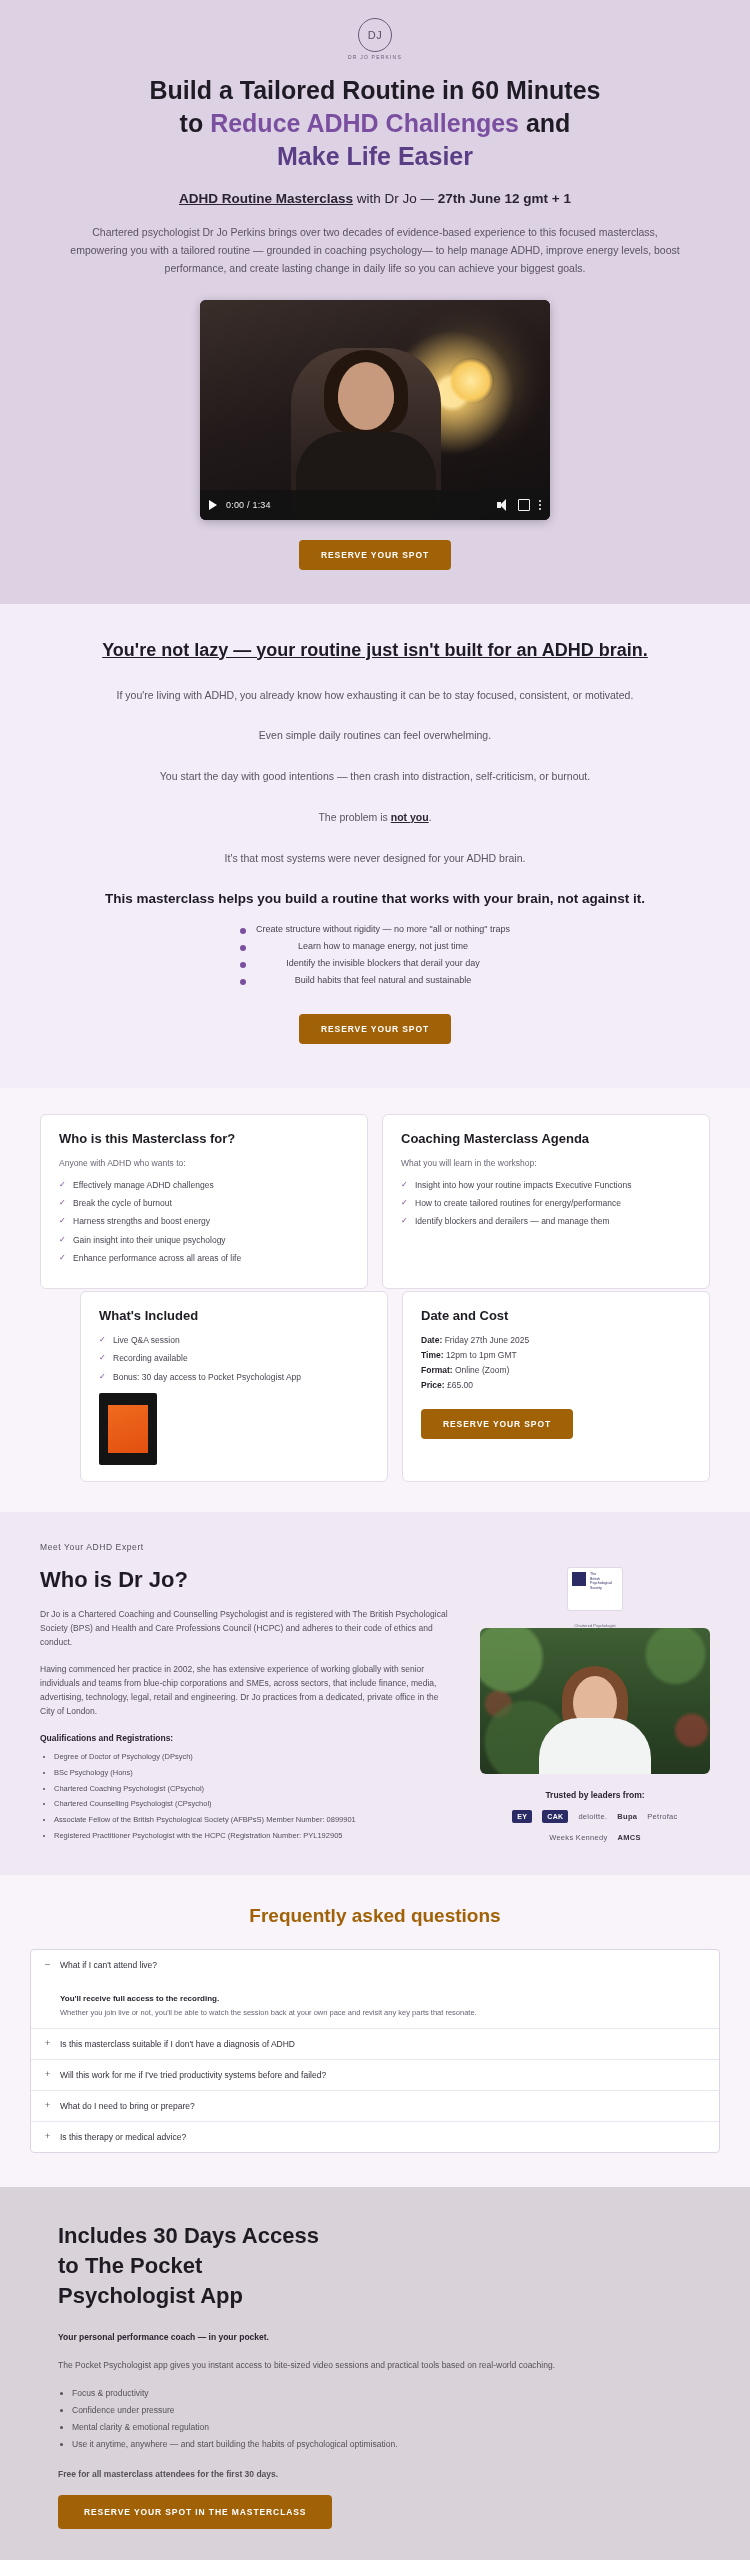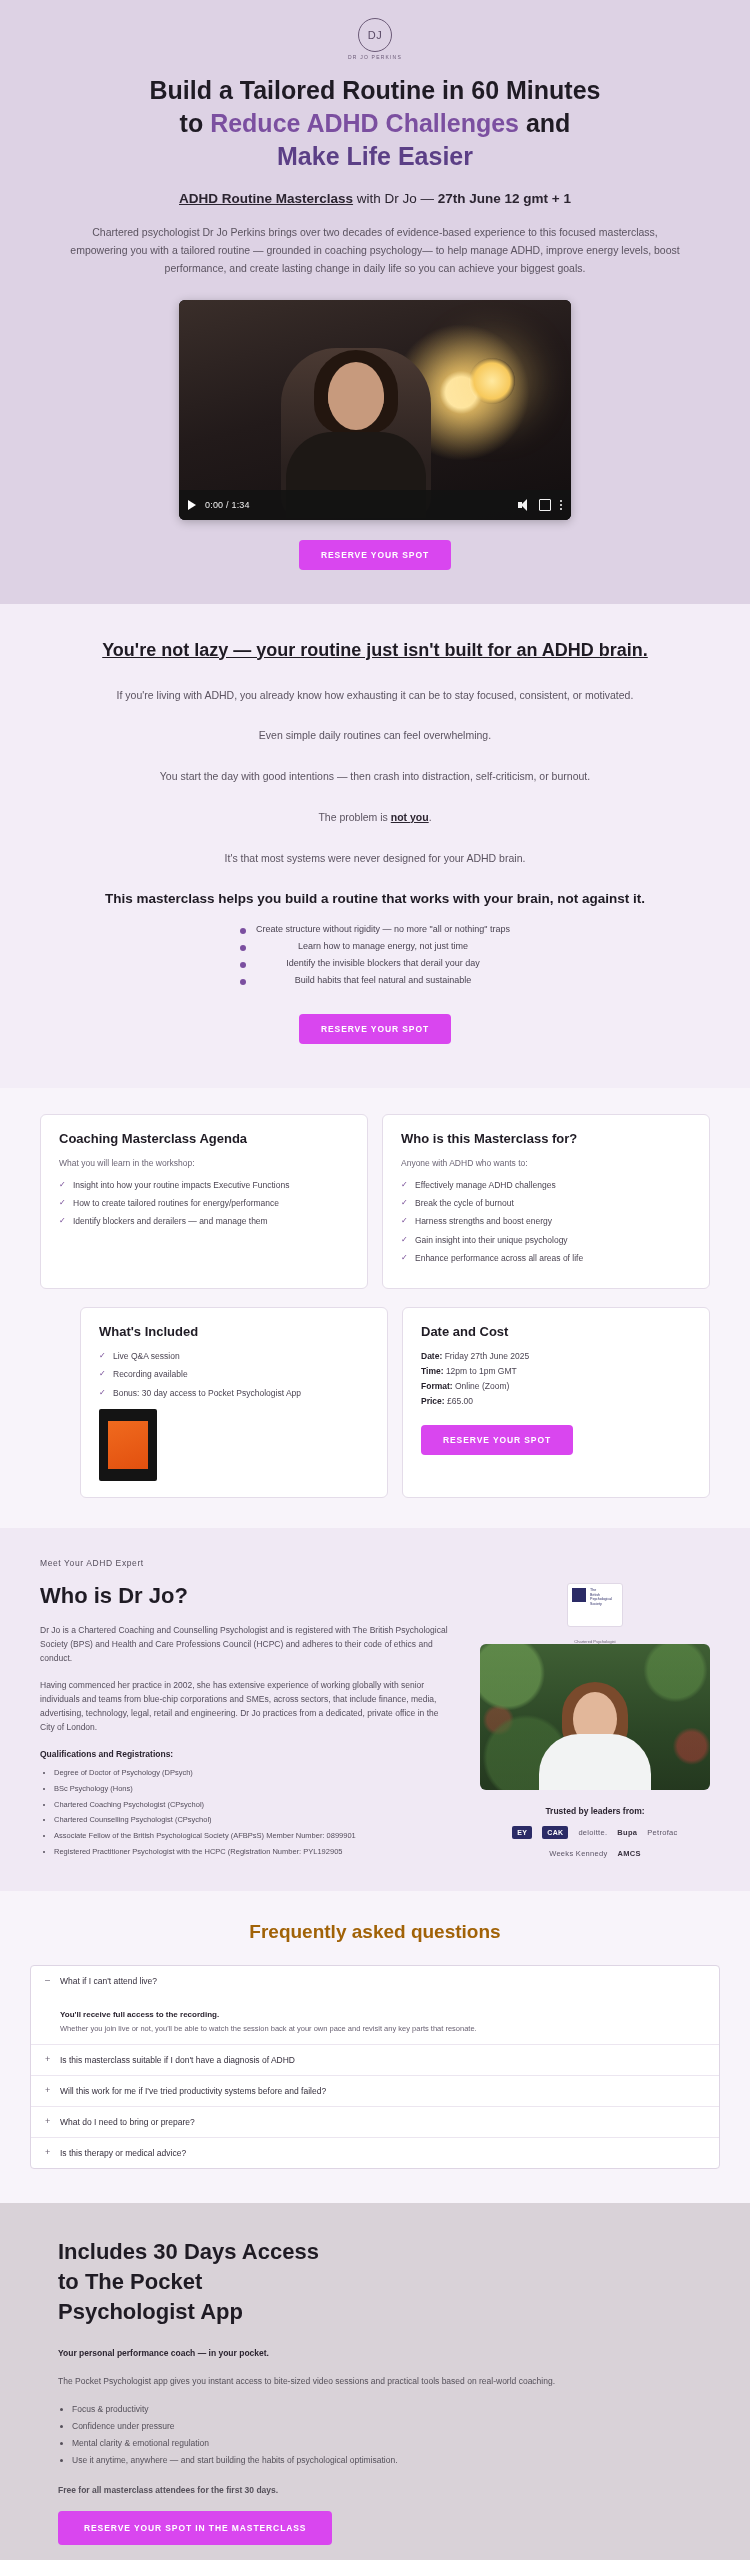--- a/index.html
+++ b/index.html
@@ -50,21 +50,21 @@
     margin: 18px auto 4px auto;
     max-width: 610px;
     font-size: 10.5px;
     line-height: 1.7;
     color: #5b5360;
   }
 
   
   .video-box {
     margin: 22px auto 0 auto;
-    width: 392px; height: 220px;
+    width: 350px; height: 220px;
     background: #000;
     border-radius: 6px;
     overflow: hidden;
     position: relative;
     box-shadow: 0 2px 10px rgba(0,0,0,.25);
   }
   .video-img {
     position: absolute; inset: 0;
     background:
       radial-gradient(circle at 72% 42%, #ffe9a8 0 5%, rgba(255,210,110,.75) 7%, rgba(190,130,60,.0) 22%),
@@ -114,21 +114,21 @@
   .v-ico { width: 12px; height: 12px; position: relative; opacity: .95; }
   .v-vol:before { content:""; position:absolute; left:0; top:3px; width:4px; height:6px; background:#fff; }
   .v-vol:after { content:""; position:absolute; left:3px; top:0; width:0; height:0; border-right:6px solid #fff; border-top:6px solid transparent; border-bottom:6px solid transparent; }
   .v-full { border: 1.5px solid #fff; border-radius: 1px; }
   .v-dots { display: flex; flex-direction: column; gap: 2px; align-items: center; }
   .v-dots i { width: 2px; height: 2px; background: #fff; border-radius: 50%; display: block; }
 
   
   .btn {
     display: inline-block;
-    background: #d946ef;
+    background: #a16207;
     color: #fff;
     border: none;
     border-radius: 4px;
     font-size: 8.5px;
     font-weight: bold;
     letter-spacing: .9px;
     padding: 10px 22px;
     cursor: pointer;
     font-family: "Liberation Sans", sans-serif;
   }
@@ -346,42 +346,42 @@
       <li>Build habits that feel natural and sustainable</li>
     </ul>
     <div>
       <button class="btn">RESERVE YOUR SPOT</button>
     </div>
   </section>
 
   <section class="sec3">
     <div class="card-grid">
       <div class="card">
-        <h4>Coaching Masterclass Agenda</h4>
-        <p class="lead">What you will learn in the workshop:</p>
-        <ul class="check-list">
-          <li>Insight into how your routine impacts Executive Functions</li>
-          <li>How to create tailored routines for energy/performance</li>
-          <li>Identify blockers and derailers — and manage them</li>
-        </ul>
-      </div>
-      <div class="card">
         <h4>Who is this Masterclass for?</h4>
         <p class="lead">Anyone with ADHD who wants to:</p>
         <ul class="check-list">
           <li>Effectively manage ADHD challenges</li>
           <li>Break the cycle of burnout</li>
           <li>Harness strengths and boost energy</li>
           <li>Gain insight into their unique psychology</li>
           <li>Enhance performance across all areas of life</li>
         </ul>
       </div>
-    </div>
-
-    <div class="card-grid" style="margin-top:18px;padding-left:40px;">
+      <div class="card">
+        <h4>Coaching Masterclass Agenda</h4>
+        <p class="lead">What you will learn in the workshop:</p>
+        <ul class="check-list">
+          <li>Insight into how your routine impacts Executive Functions</li>
+          <li>How to create tailored routines for energy/performance</li>
+          <li>Identify blockers and derailers — and manage them</li>
+        </ul>
+      </div>
+    </div>
+
+    <div class="card-grid" style="margin-top:2px;padding-left:40px;">
       <div class="card">
         <h4>What's Included</h4>
         <ul class="check-list">
           <li>Live Q&amp;A session</li>
           <li>Recording available</li>
           <li>Bonus: 30 day access to Pocket Psychologist App</li>
         </ul>
         <div class="book-img"></div>
       </div>
       <div class="card">

